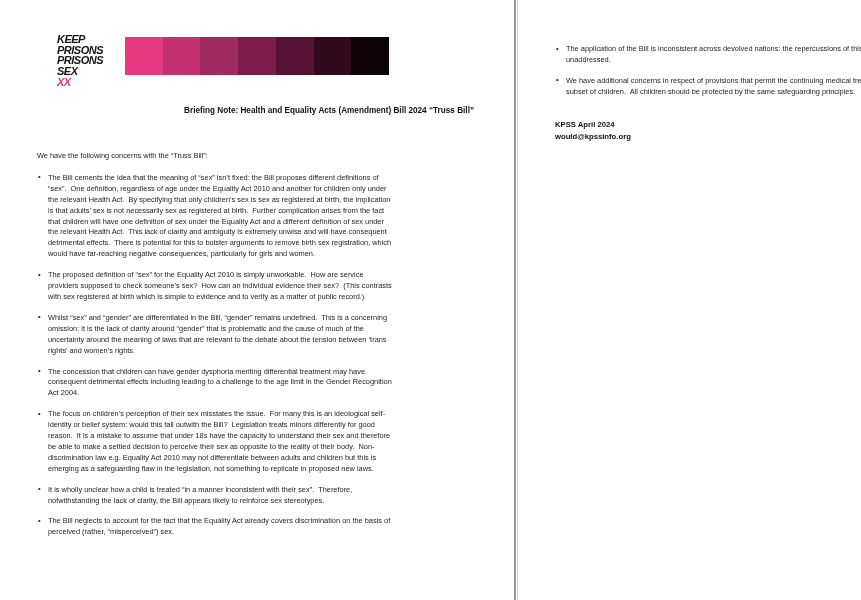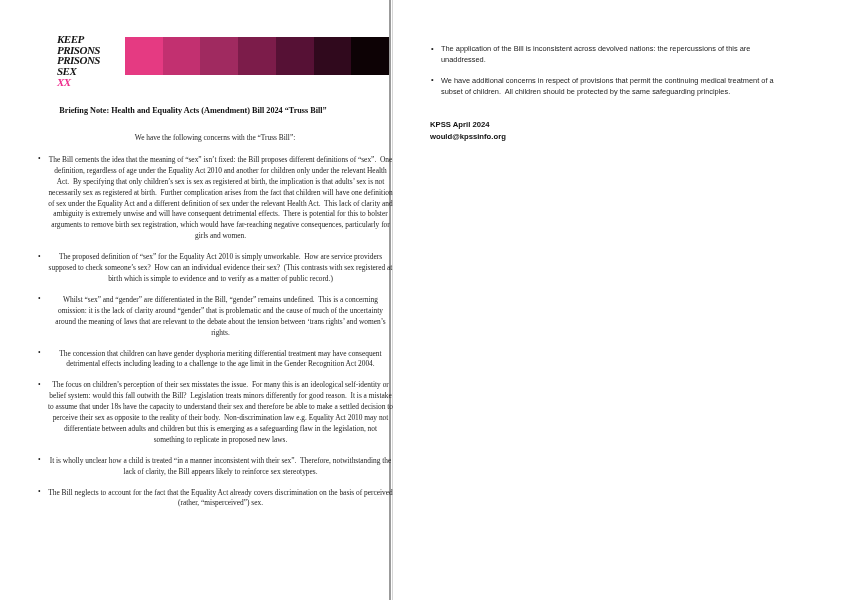--- a/index.html
+++ b/index.html
@@ -2,21 +2,21 @@
 <html><head>
 <meta charset="utf-8">
 <style>
   * { margin: 0; padding: 0; box-sizing: border-box; }
   html, body { width: 861px; height: 600px; background: #ffffff; overflow: hidden; }
   body { font-family: "Liberation Sans", sans-serif; color: #1a1a1a; }
 
   .spread { display: flex; width: 861px; height: 600px; }
 
   .page { position: relative; background: #ffffff; height: 600px; }
-  .page-left { width: 389px; flex: none; font-family: Liberation Serif, serif; }
+  .page-left { width: 514px; flex: none; }
   .page-right { flex: 1; }
 
   .divider {
     flex: none;
     width: 4px;
     height: 600px;
     background: #ffffff;
     border-left: 2px solid #9b9b9b;
     border-right: 1px solid #d6d6d6;
   }
@@ -33,31 +33,31 @@
 
   .gradient-bar {
     position: absolute; left: 125px; top: 37px;
     width: 264px; height: 38px;
     display: flex;
   }
   .gradient-bar .seg { flex: 1; height: 100%; }
 
   .title {
     position: absolute; left: 37px; right: 40px; top: 105px;
-    text-align: center;
+    text-align: right;
     font-size: 8.2px; font-weight: 700; color: #111;
     line-height: 11px;
   }
 
   
   .content {
     position: absolute;
     font-size: 7.4px; line-height: 10.9px; color: #1c1c1c;
   }
-  .content-left  { left: 37px; top: 133px; width: 356px; text-align: center; }
+  .content-left  { left: 37px; top: 151px; width: 356px; }
   .content-right { left: 37px; top: 44px;  width: 344px; }
 
   .intro { white-space: pre-wrap; }
 
   ul.bullets { list-style: none; margin-top: 11px; }
   .content-right ul.bullets { margin-top: 0; }
   ul.bullets li { position: relative; padding-left: 11px; margin-top: 10px; }
   ul.bullets li:first-child { margin-top: 0; }
   .content-left ul.bullets li:first-child { }
   ul.bullets li::before {

